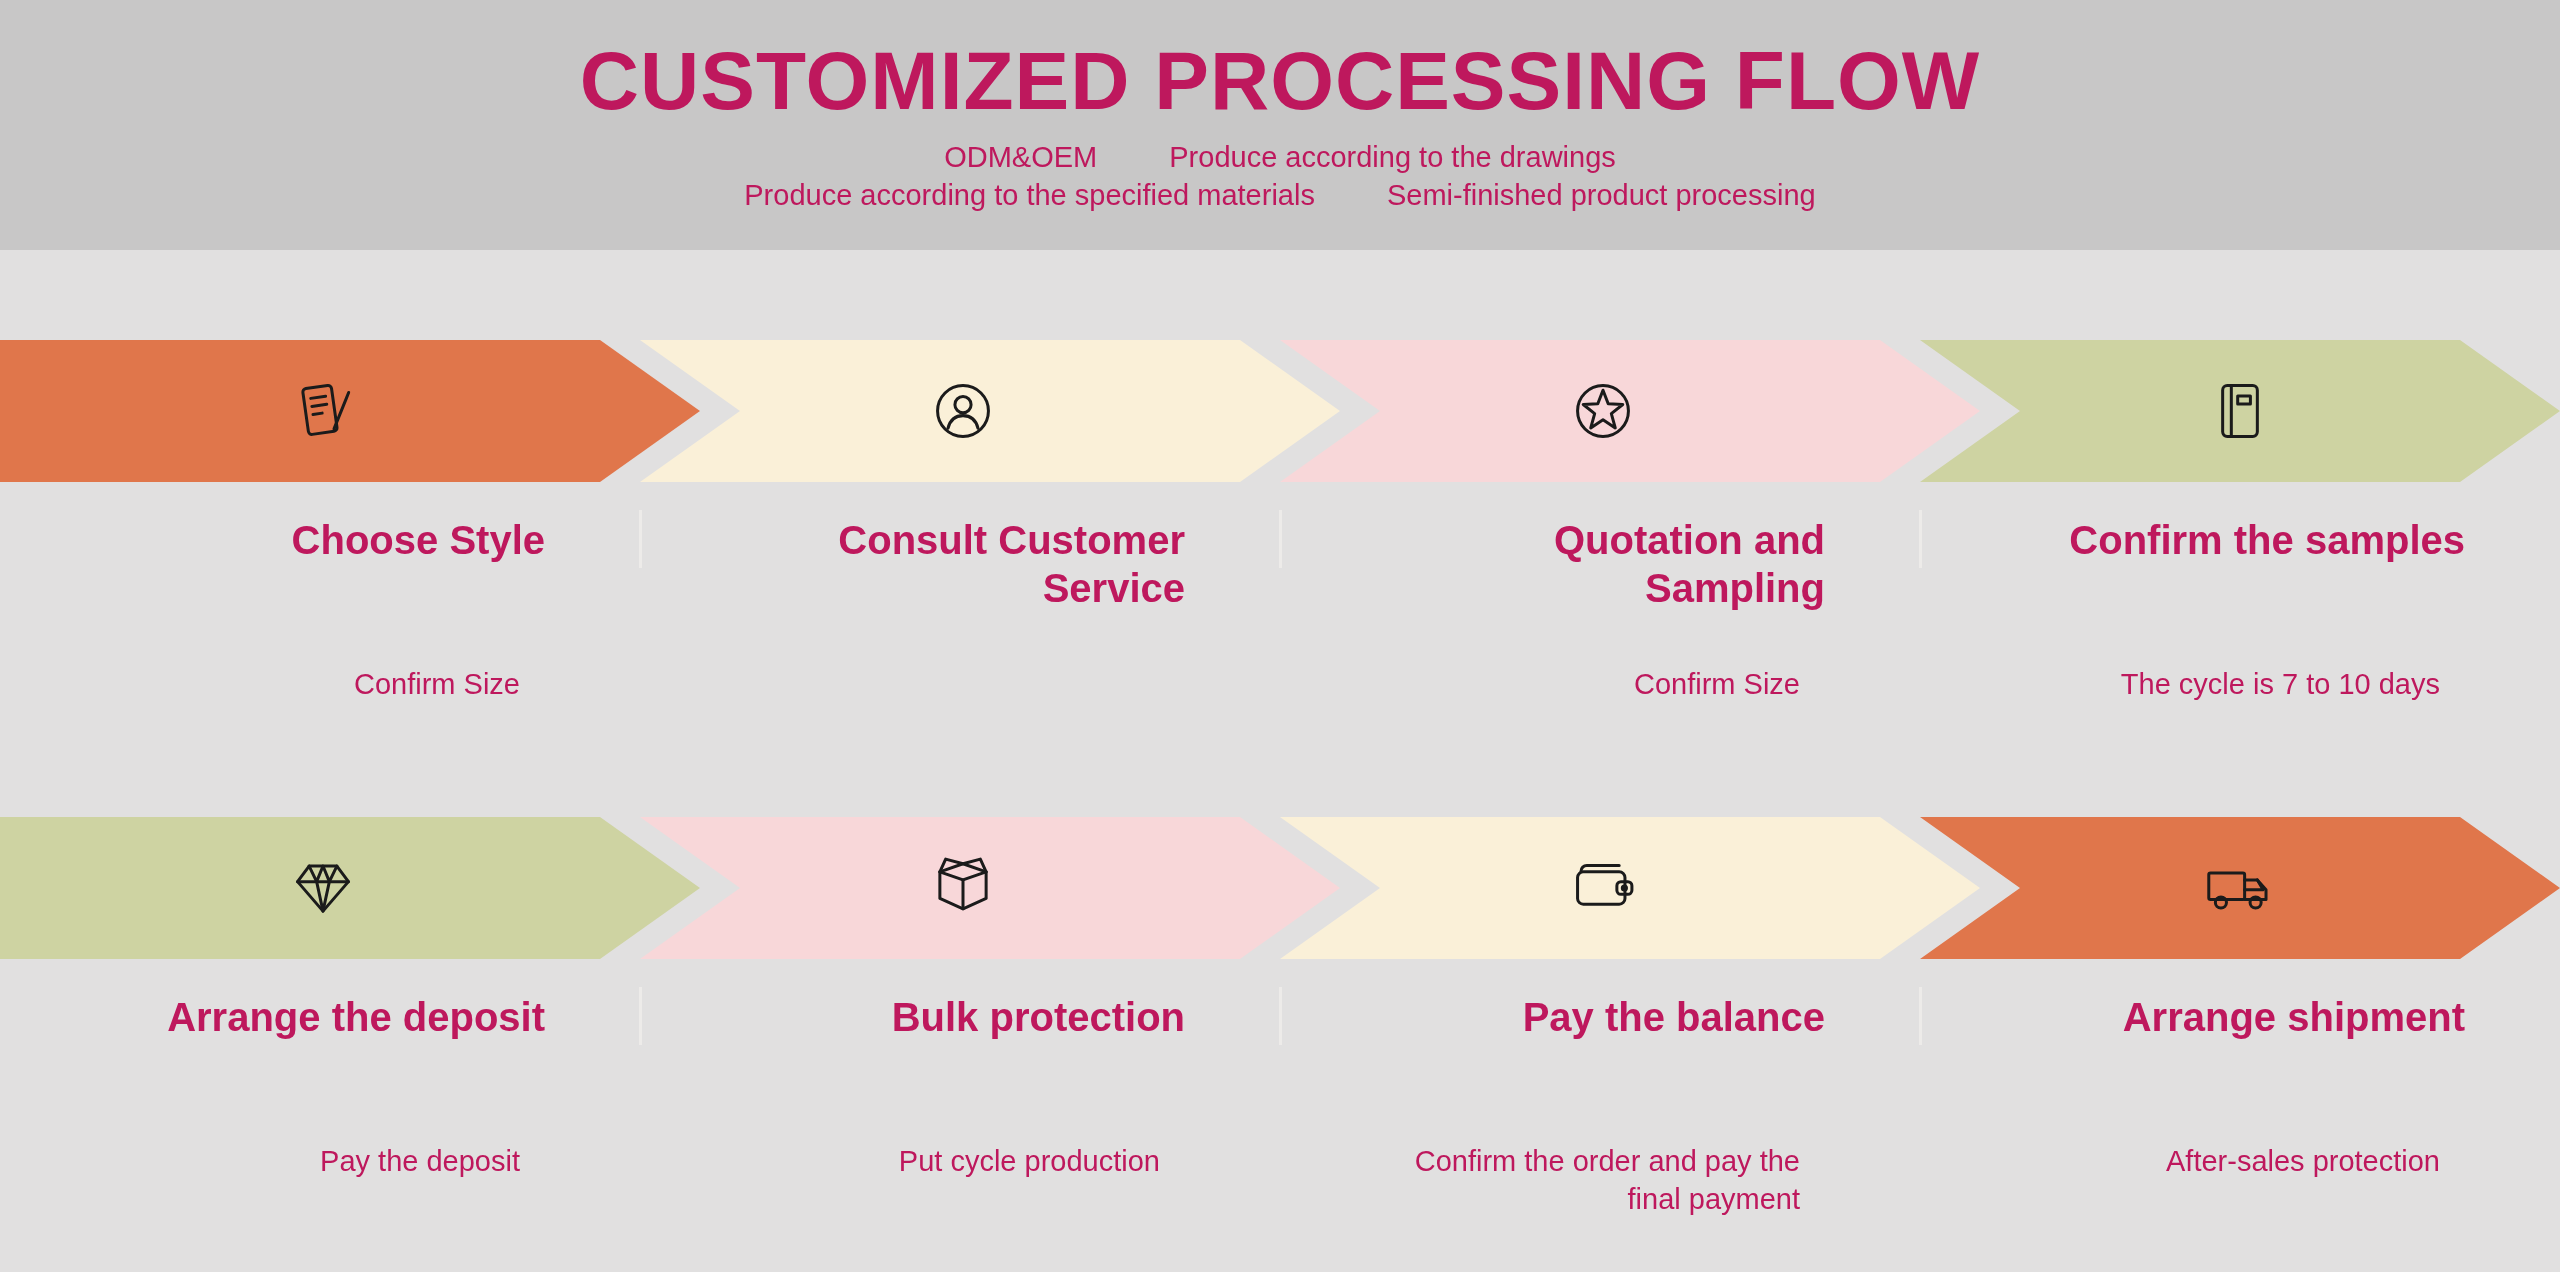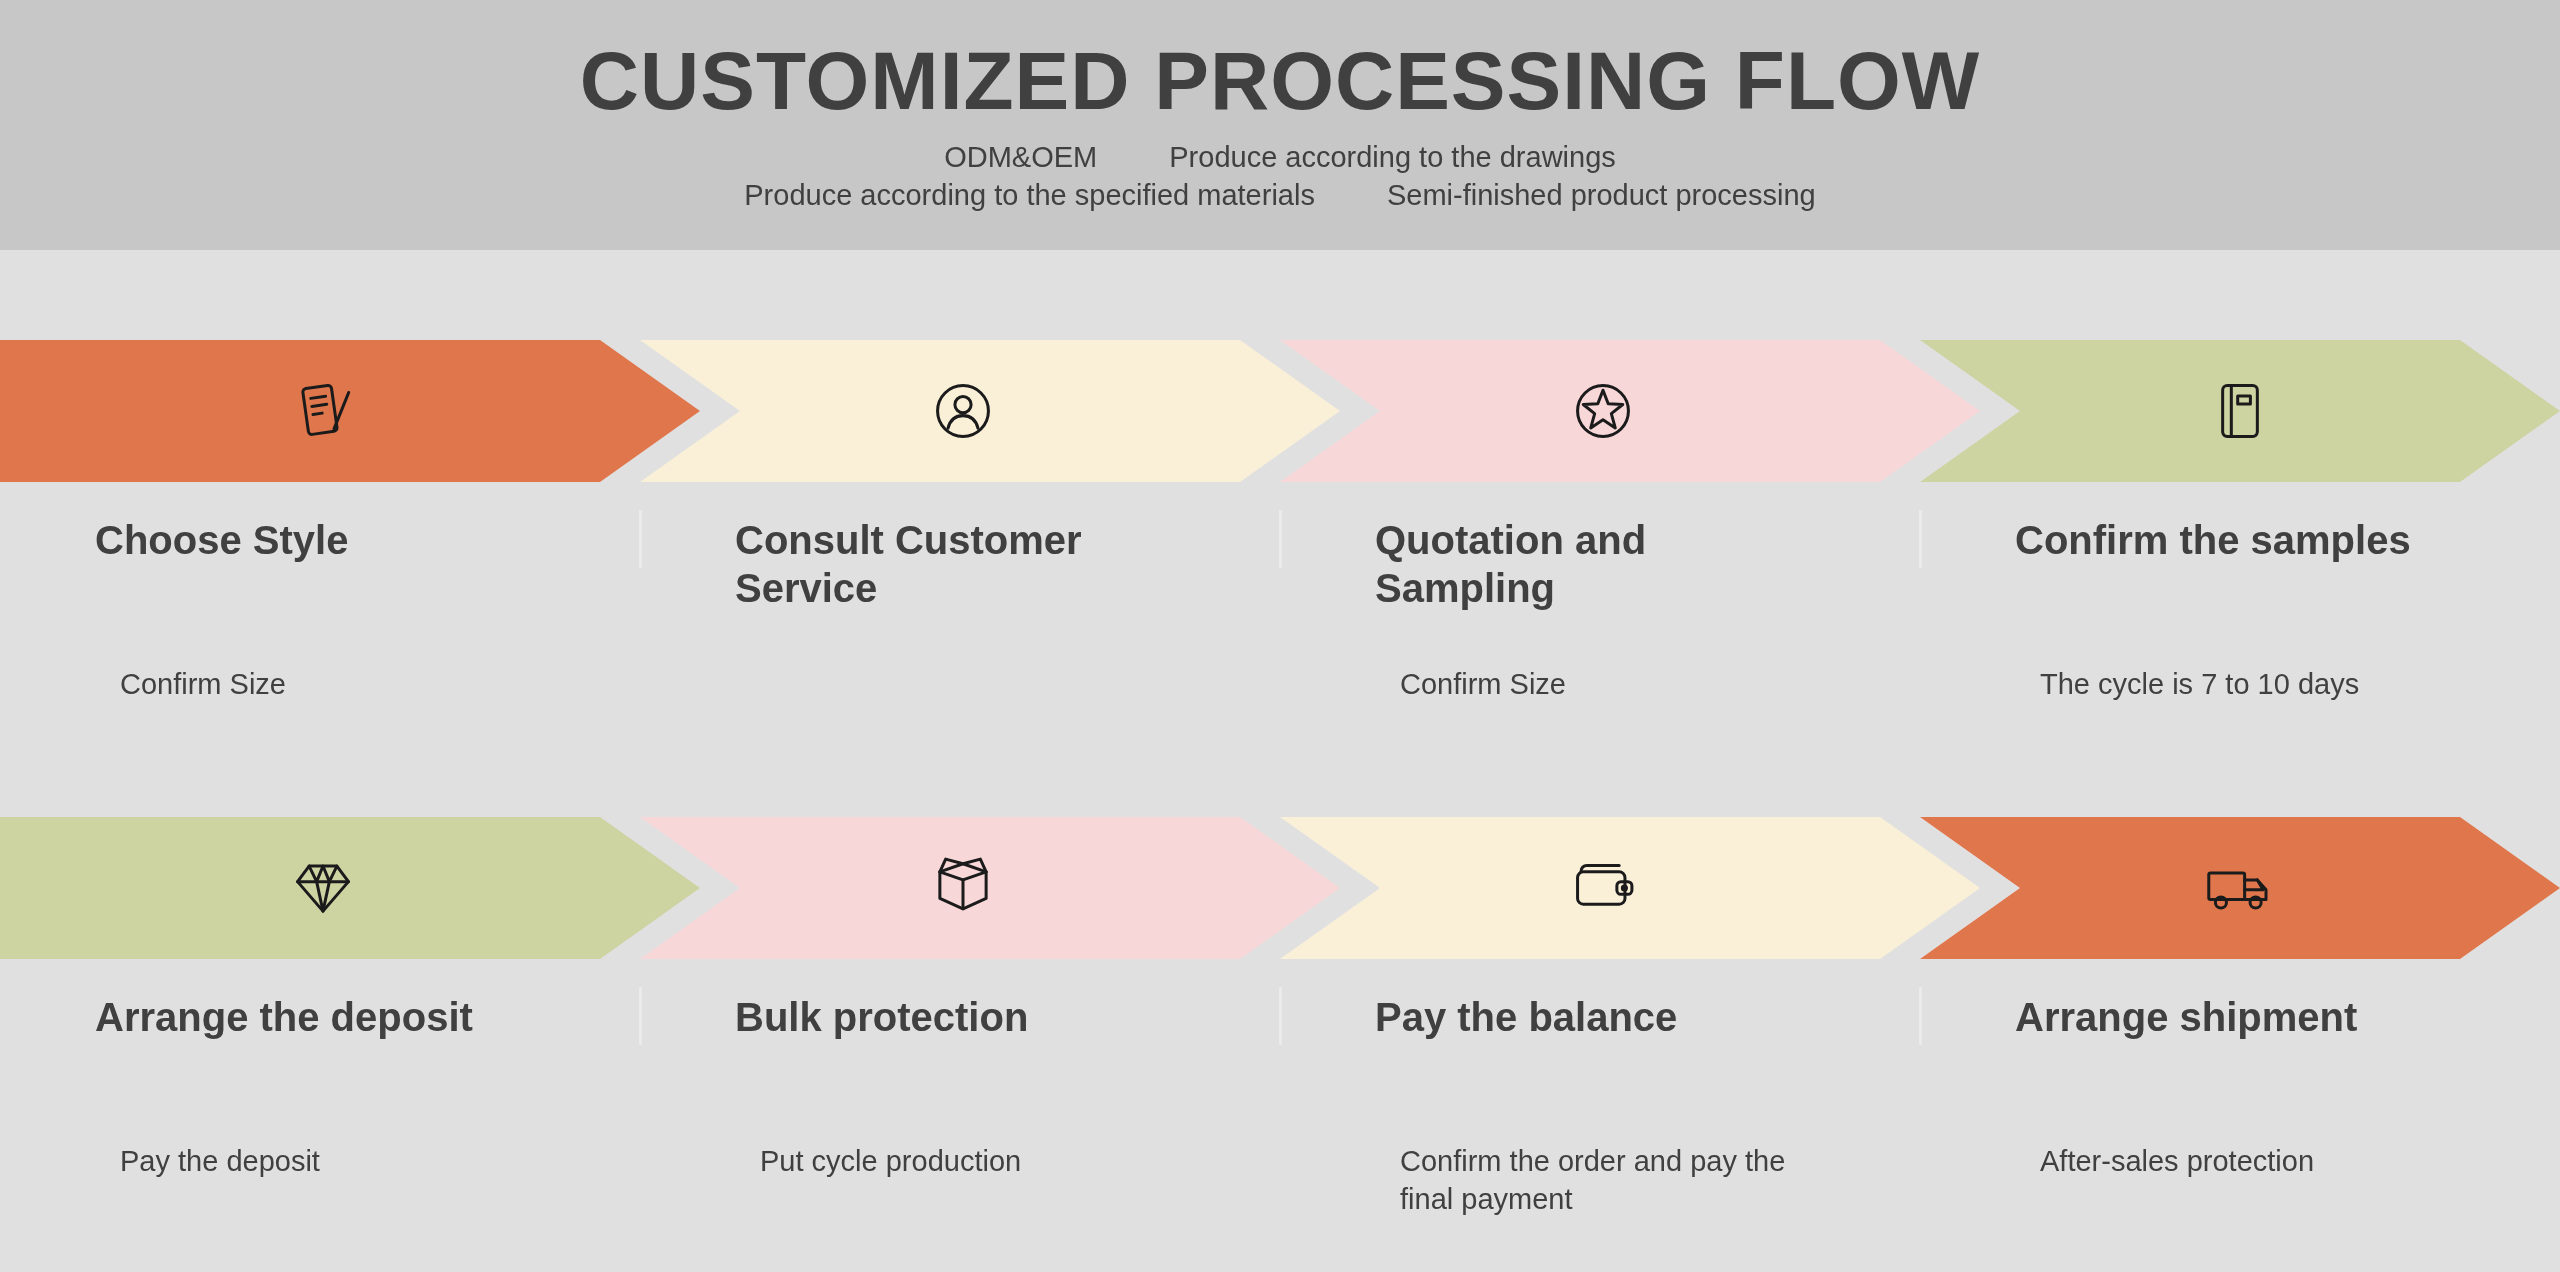--- a/index.html
+++ b/index.html
@@ -5,21 +5,21 @@
   html, body { margin: 0; padding: 0; }
   body {
     font-family: "Liberation Sans", "DejaVu Sans", sans-serif;
     background: #e1e0e0;
   }
   .page {
     position: relative;
     width: 2560px;
     height: 1272px;
     overflow: hidden;
-    color: #404040;
+    color: #be185d;
   }
 
   
   .header {
     height: 250px;
     text-align: center;
     padding-top: 40px;
     box-sizing: border-box;
   }
   .page-title {
@@ -76,21 +76,21 @@
 
   
   .text-row {
     display: grid;
     grid-template-columns: repeat(4, 640px);
     height: 335px;
   }
   .text-row.last { height: 377px; }
   .step-text {
     position: relative;
-    text-align: left;
+    text-align: right;
   }
   .step-text + .step-text::before {
     content: "";
     position: absolute;
     left: -1px;
     top: 28px;
     width: 3px;
     height: 58px;
     background: #edebe9;
   }

